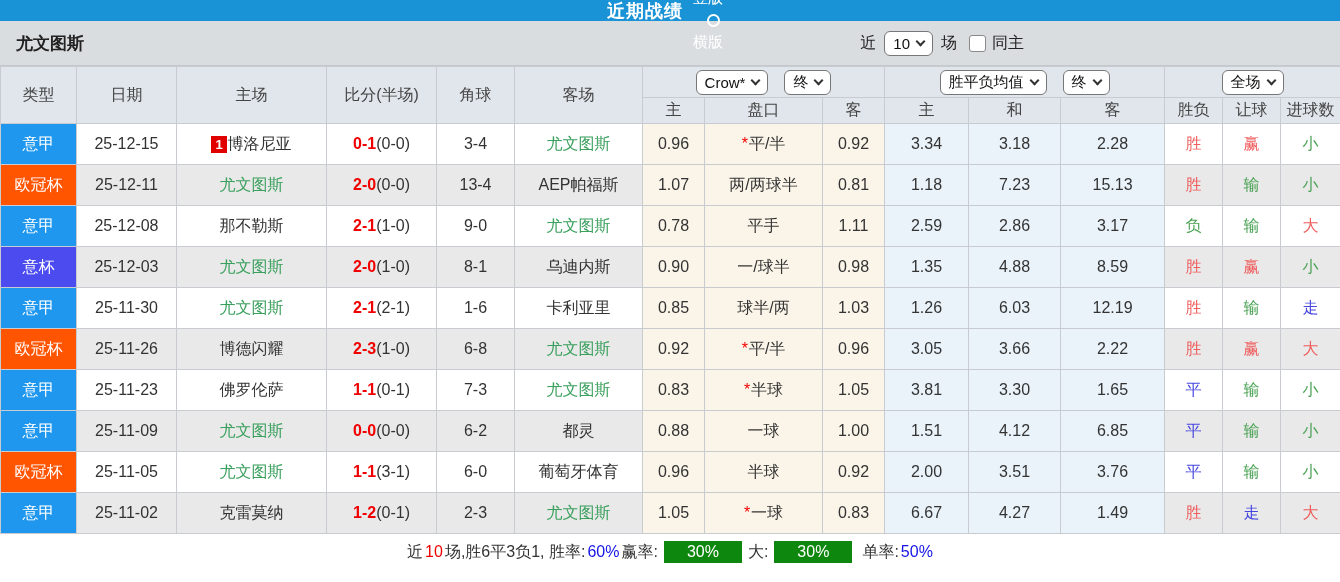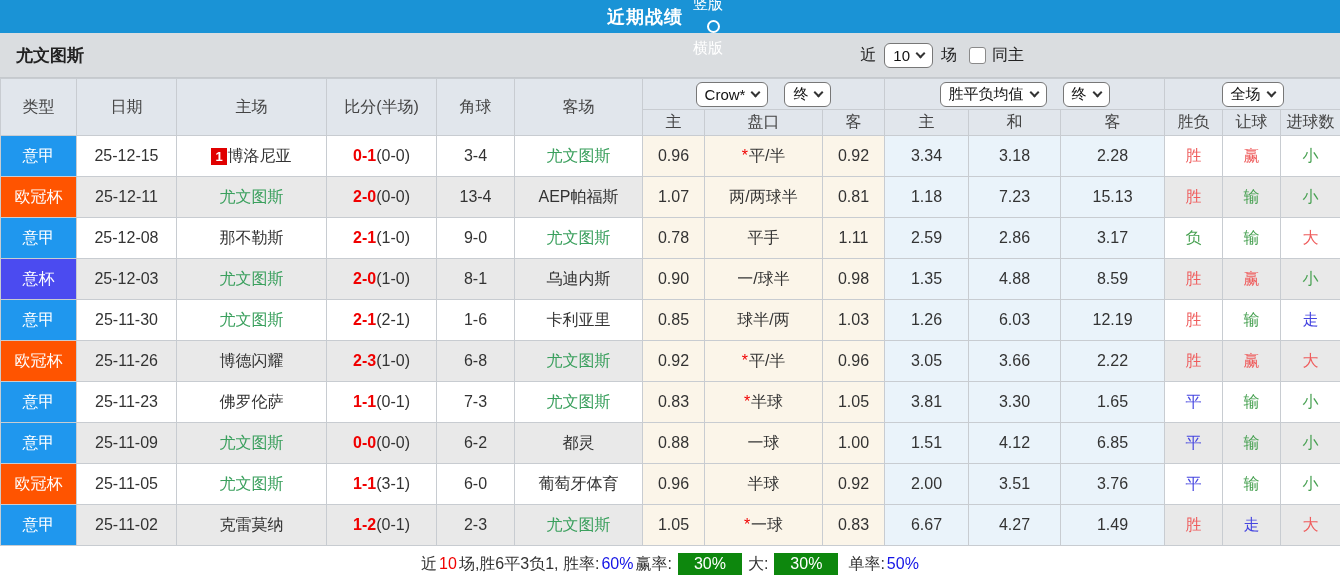--- a/index.html
+++ b/index.html
@@ -1,19 +1,19 @@
 <!DOCTYPE html>
 <html><head>
 <meta charset="utf-8">
 <style>
   * { margin:0; padding:0; box-sizing:border-box; }
   html,body { width:1340px; height:582px; background:#fff;
     font-family:"Liberation Sans","DejaVu Sans",sans-serif; }
   
-  .titlebar { height:33px; background:#1a93d6; display:flex; align-items:center;
+  .titlebar { height:21px; background:#1a93d6; display:flex; align-items:center;
     justify-content:center; gap:10px; color:#fff; }
   .titlebar .main-title { font-size:18px; font-weight:bold; letter-spacing:1px; }
   .radio-group { display:flex; align-items:center; gap:6px; font-size:15px;flex-direction:column; }
   .radio { width:13px; height:13px; border:2px solid #fff; border-radius:50%;
     display:inline-block; cursor:pointer; }
   .radio.sel { background:#fff; }
   .radio-label { margin-right:10px; cursor:pointer; }
   
   .filterbar { height:45px; background:#dadde0; display:flex; align-items:center;
     padding:0 16px; font-size:16px; color:#222; border-bottom:1px solid #c5c9cd; }
@@ -50,21 +50,21 @@
   .rank-badge { display:inline-block; background:#e00000; color:#fff; font-size:13px;
     line-height:17px; padding:0 4px; margin-right:1px; font-weight:bold; }
   .star { color:#f00000; margin-right:1px; }
   .res-r { color:#ef5d5d; } .res-g { color:#48a152; } .res-b { color:#4545e0; }
   .hdr-selects { display:flex; align-items:center; justify-content:center; gap:8px; }
   
   .summary { height:36px; display:flex; align-items:center; justify-content:center;
     font-size:16px; color:#333; gap:2px; background:#fff; }
   .sum-red { color:#f00000; }
   .sum-blue { color:#1414e6; }
-  .sum-badge { background:#0d870d; color:#fff; padding:2px 16px; margin:0 4px; }
+  .sum-badge { background:#0d870d; color:#fff; padding:2px 23px; margin:0 4px; }
 </style>
 </head>
 <body>
 
 <div class="titlebar">
   <span class="main-title">近期战绩</span>
   <span class="radio-group">
     <span class="radio sel"></span>
     <span class="radio-label">竖版</span>
     <span class="radio"></span>

